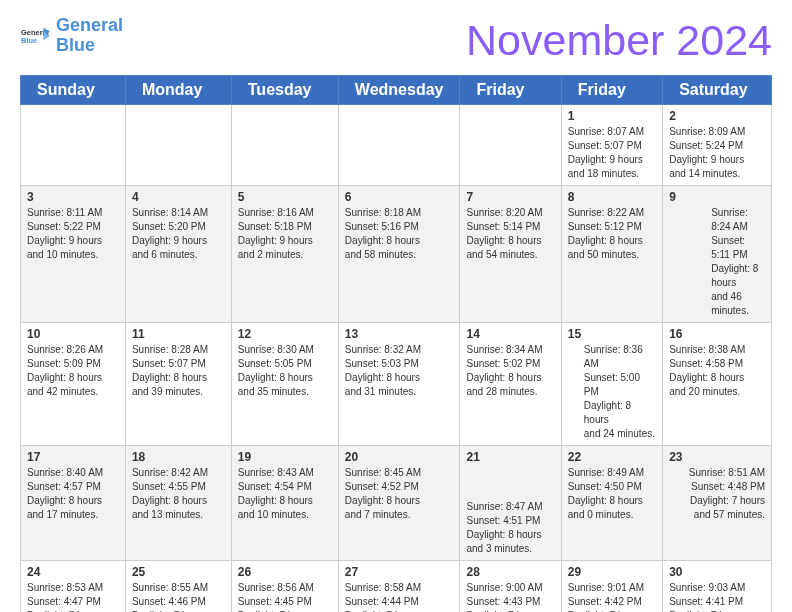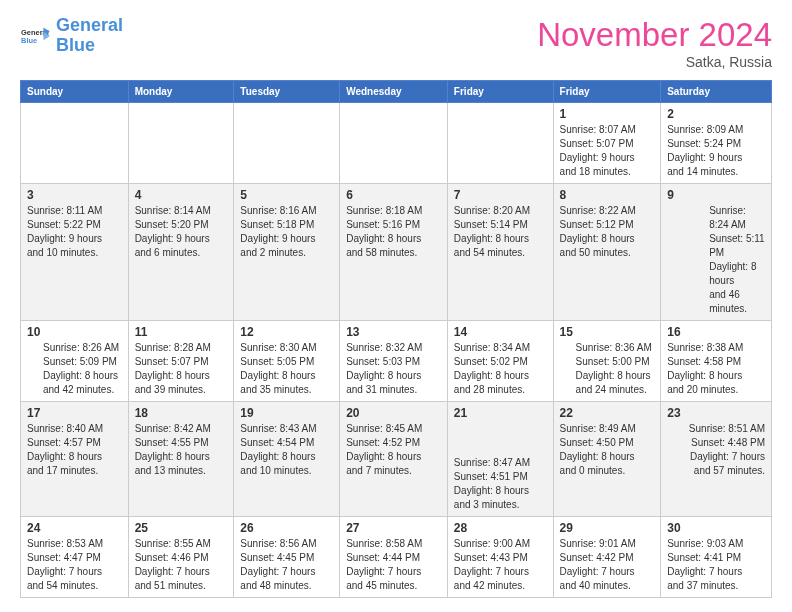--- a/index.html
+++ b/index.html
@@ -35,38 +35,38 @@
       color: #4a90d9;
     }
     .logo-icon {
       width: 32px;
       height: 32px;
     }
     .title-area {
       text-align: right;
     }
     .main-title {
-      font-size: 33px;
+      font-size: 43px;
       font-weight: normal;
-      color: #ec4899;
+      color: #8b5cf6;
     }
     .subtitle {
       font-size: 14px;
       color: #555;
     }
     .calendar {
       width: 100%;
       border-collapse: collapse;
     }
     .calendar th {
       background-color: #3a6ebf;
       color: #fff;
-      font-size: 10px;
+      font-size: 16px;
       font-weight: bold;
-      padding: 5px 6px;
+      padding: 5px 16px;
       text-align: left;
       border: 1px solid #5580cc;
     }
     .calendar td {
       vertical-align: top;
       border: 1px solid #ccc;
       padding: 4px 6px;
       width: 113px;
       height: 80px;
       font-size: 10px;
@@ -105,21 +105,20 @@
         </svg>
       <div>
         <div class="logo-text">
           <span>General</span><br>
           <span style="color:#4a90d9;">Blue</span>
         </div>
       </div>
     </div>
     <div class="title-area">
       <div class="main-title">November 2024</div>
-      <div class="subtitle">Satka, Russia</div>
     </div>
   </div>
 
   <table class="calendar">
     <thead>
       <tr>
       <th>Sunday</th>
           <th>Monday</th>
           <th>Tuesday</th>
           <th>Wednesday</th>
@@ -197,21 +196,21 @@
             <span class="day-num">9</span>
             <div class="day-info" style="white-space: pre-line; margin-left: 42px;">Sunrise: 8:24 AM
 Sunset: 5:11 PM
 Daylight: 8 hours
 and 46 minutes.</div>
           </td>
         </tr>
         <tr>
           <td>
             <span class="day-num">10</span>
-            <div class="day-info" style="white-space: pre-line; margin-left: 16px;">Sunrise: 8:26 AM
+            <div class="day-info" style="white-space: pre-line;">Sunrise: 8:26 AM
 Sunset: 5:09 PM
 Daylight: 8 hours
 and 42 minutes.</div>
           </td>
           <td>
             <span class="day-num">11</span>
             <div class="day-info" style="white-space: pre-line;">Sunrise: 8:28 AM
 Sunset: 5:07 PM
 Daylight: 8 hours
 and 39 minutes.</div>

